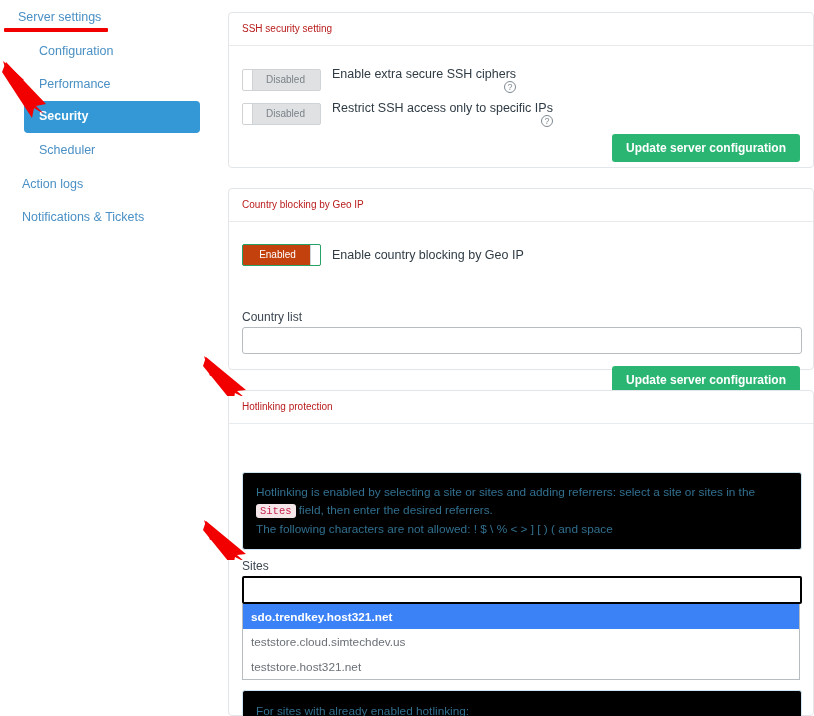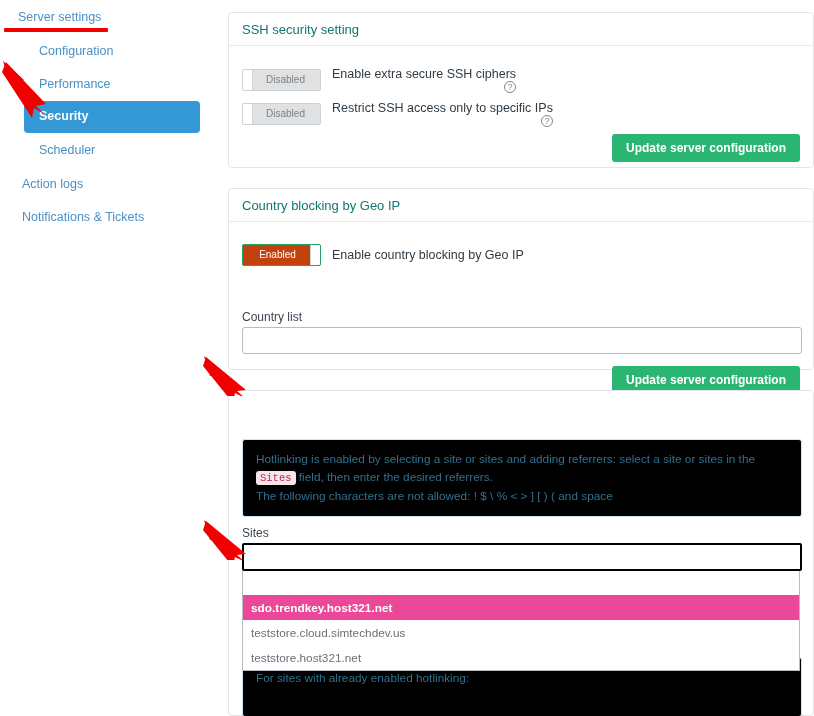--- a/index.html
+++ b/index.html
@@ -51,21 +51,21 @@
     border: 1px solid #e2e6ea;
     border-radius: 4px;
   }
   .panel-head {
     height: 33px;
     border-bottom: 1px solid #e8ebee;
     padding: 0 13px;
     display: flex; align-items: center;
   }
   .panel-title {
-    font-size: 13px; color: #0f766e; line-height: 1;
+    font-size: 10px; color: #b91c1c; line-height: 1;
   }
   .panel-body { padding: 0 13px; position: relative; }
 
   
   .row { display: flex; align-items: center; }
   .toggle {
     width: 79px; height: 22px;
     border-radius: 2px;
     position: relative;
     flex: 0 0 auto;
@@ -156,21 +156,21 @@
     border-top: none;
     background: #ffffff;
     z-index: 5;
   }
   .dd-item {
     height: 25px; display:flex; align-items:center;
     padding: 0 8px;
     font-size: 11.8px; color: #6b7077;
     cursor: pointer;
   }
-  .dd-item.sel { background:#ec4899; color:#ffffff; font-weight:bold;margin-top:24px; }
+  .dd-item.sel { background:#3b82f6; color:#ffffff; font-weight:bold; }
 
   
   .ann { position: absolute; pointer-events: none; }
   .underline-red {
     position: absolute; left: 4px; top: 28px;
     width: 104px; height: 4px; background: #f20000;
     border-radius: 1px;
   }
 </style>
 </head>
@@ -261,20 +261,23 @@
 
       <div class="field-label" style="position:absolute; left:13px; top:89px;">Country list</div>
 
       <input class="text-input" style="position: absolute; left: 13px; top: 105px; width: 560px;" value="">
 
       <button class="btn-green btn-right" style="top:144px;">Update server configuration</button>
     </div>
   </div>
 
   <div class="panel" style="top:390px; height:326px;">
+    <div class="panel-head">
+      <div class="panel-title">Hotlinking protection</div>
+    </div>
     <div class="panel-body" style="height:292px;">
 
       <div class="infobox" style="position:absolute; left:13px; top:48px; width:560px;">
         <span>Hotlinking is enabled by selecting a site or sites and adding referrers: select a site or sites in the</span>
         <code class="inline">Sites</code>
         <span>field, then enter the desired referrers.</span>
         <br>
         <span>The following characters are not allowed: ! $ \ % &lt; &gt; ] [ ) ( and space</span>
       </div>
 

